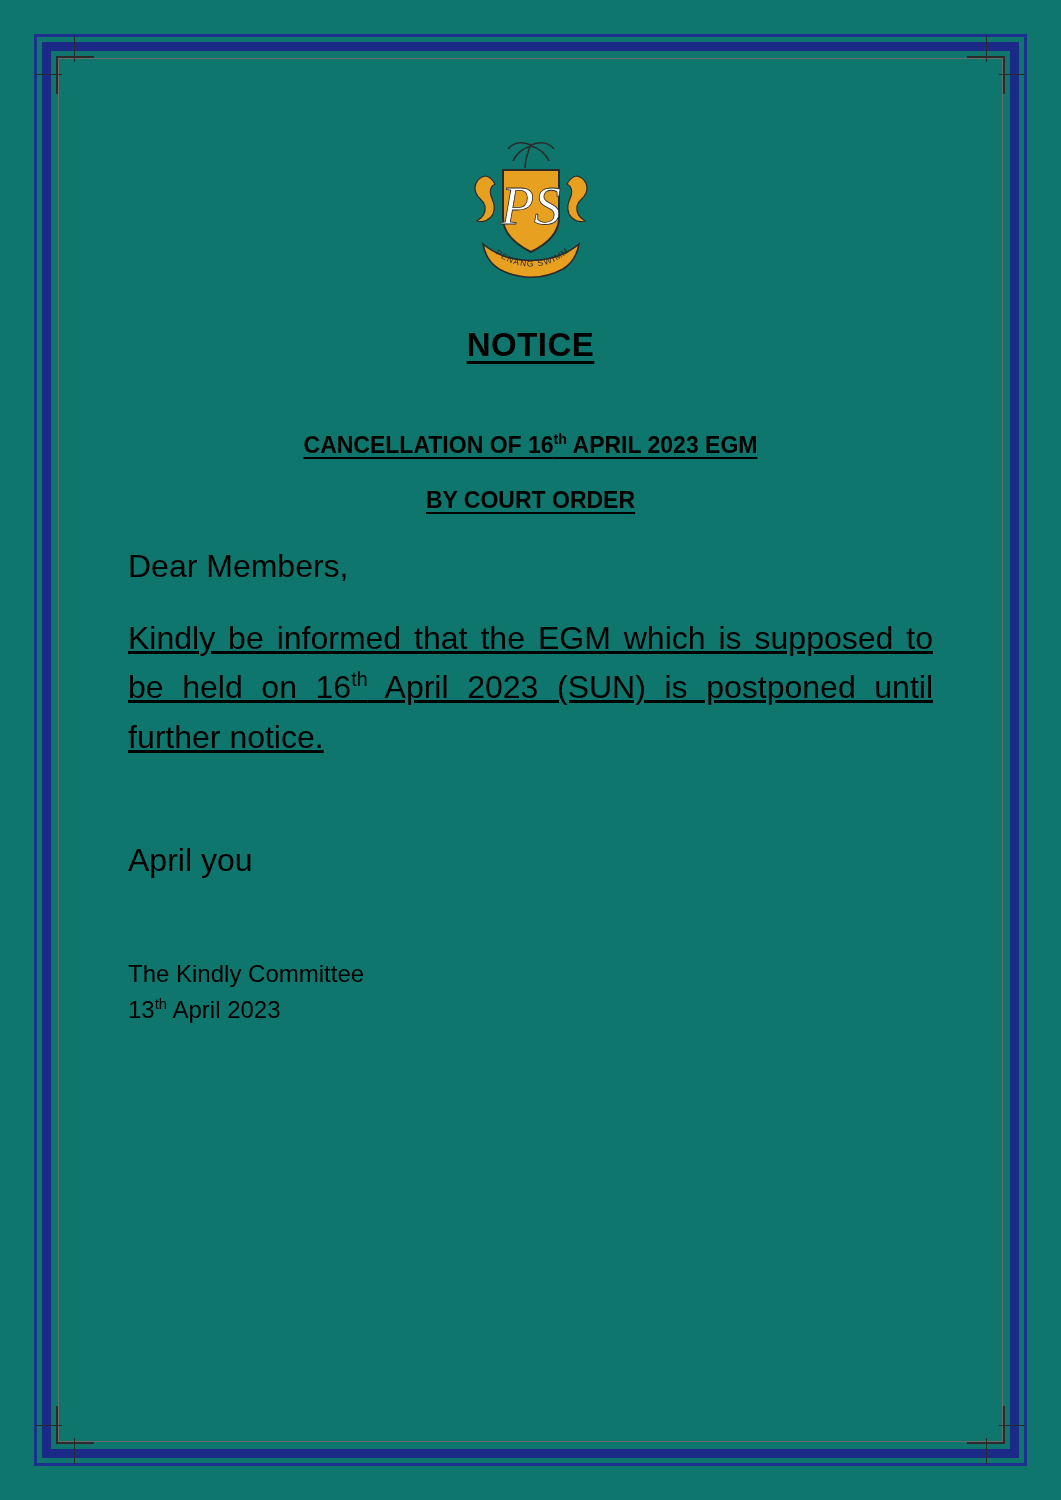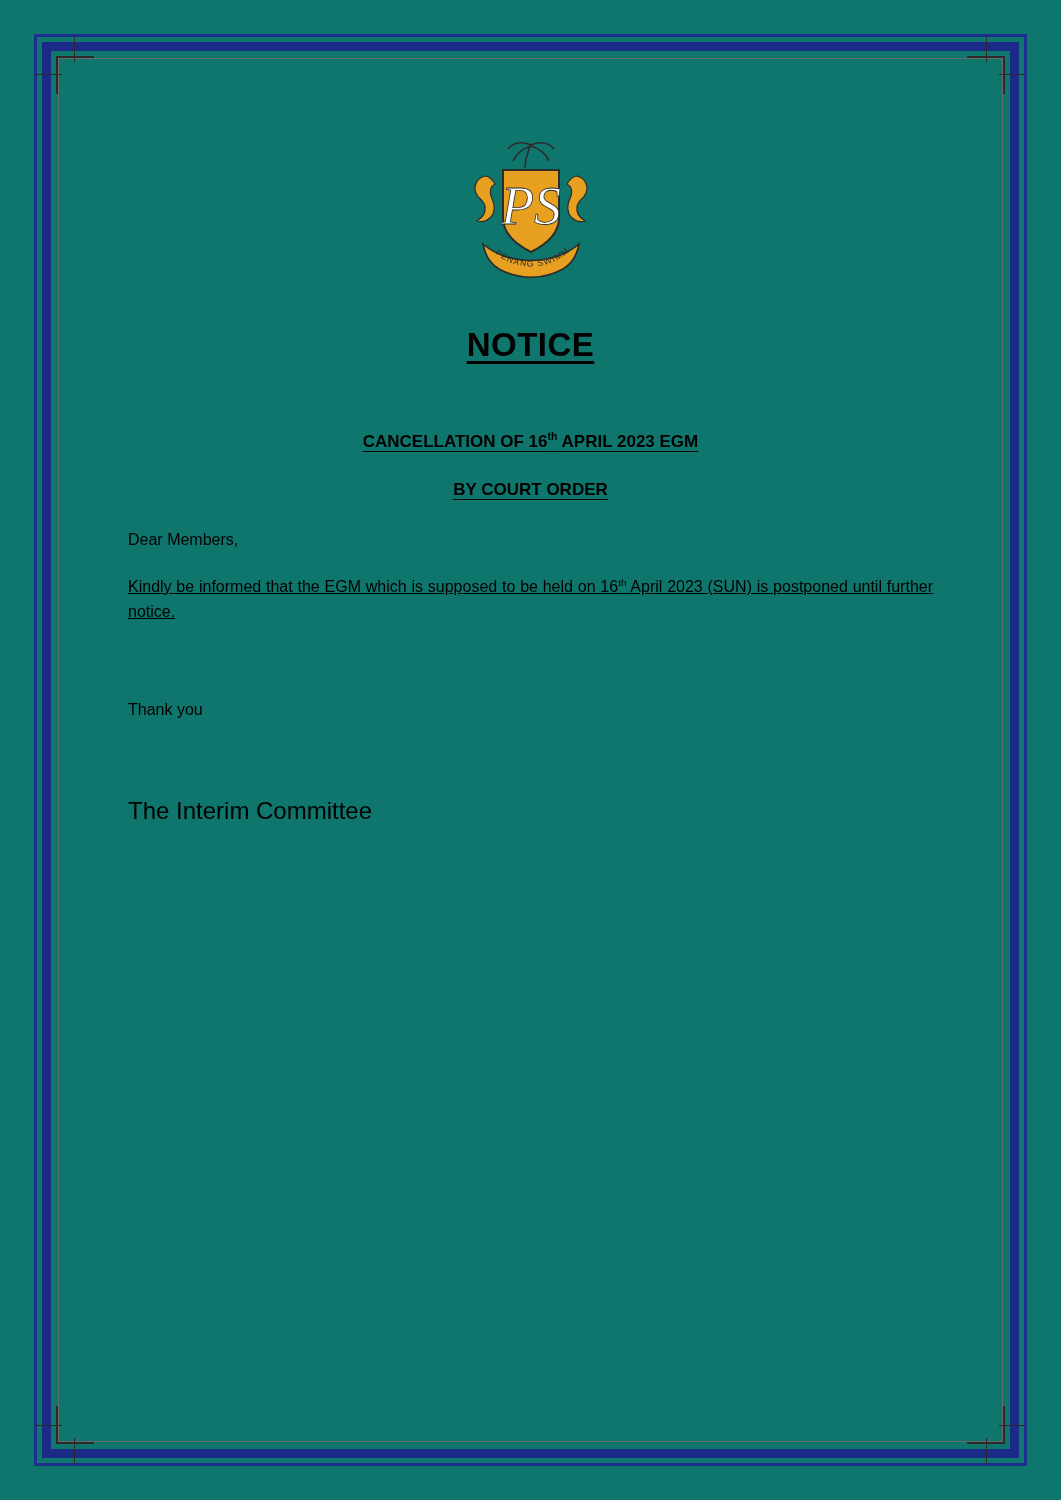--- a/index.html
+++ b/index.html
@@ -90,31 +90,31 @@
     font-size: 33px;
     font-weight: bold;
     letter-spacing: 0.5px;
     text-decoration: underline;
     text-underline-offset: 5px;
     margin: 4px 0 68px 0;
   }
 
   .subtitle {
     text-align: center;
-    font-size: 17px;
+    font-size: 23px;
     font-weight: bold;
     text-decoration: underline;
     text-underline-offset: 4px;
     margin: 0 0 28px 0;
   }
   .subtitle.second {
   }
 
   .para {
-    font-size: 16px;
+    font-size: 32px;
     line-height: 1.55;
     margin: 0 0 22px 0;
   }
   .para.justify {
     text-align: justify;
     text-align-last: left;
     text-decoration: underline;
   }
   .spacer-lg { height: 52px; }
   .spacer-md { height: 48px; }
@@ -188,20 +188,21 @@
     <p class="subtitle"><span>CANCELLATION OF 16</span><sup>th</sup><span> APRIL 2023 EGM</span></p>
 
     <p class="subtitle second">BY COURT ORDER</p>
 
     <p class="para">Dear Members,</p>
 
     <p class="para justify"><span>Kindly be informed that the EGM which is supposed to be held on 16</span><sup>th</sup><span> April 2023 (SUN) is postponed until further notice.</span></p>
 
     <div class="spacer-lg"></div>
 
-    <p class="para">Thank you</p>
+    <p class="para">April you</p>
 
     <div class="spacer-md"></div>
 
-    <p class="sign-line">The Interim Committee</p>
+    <p class="sign-line">The Kindly Committee</p>
+    <p class="sign-line"><span>13</span><sup>th</sup><span> April 2023</span></p>
 
   </div>
 </div>
 
 </body></html>

